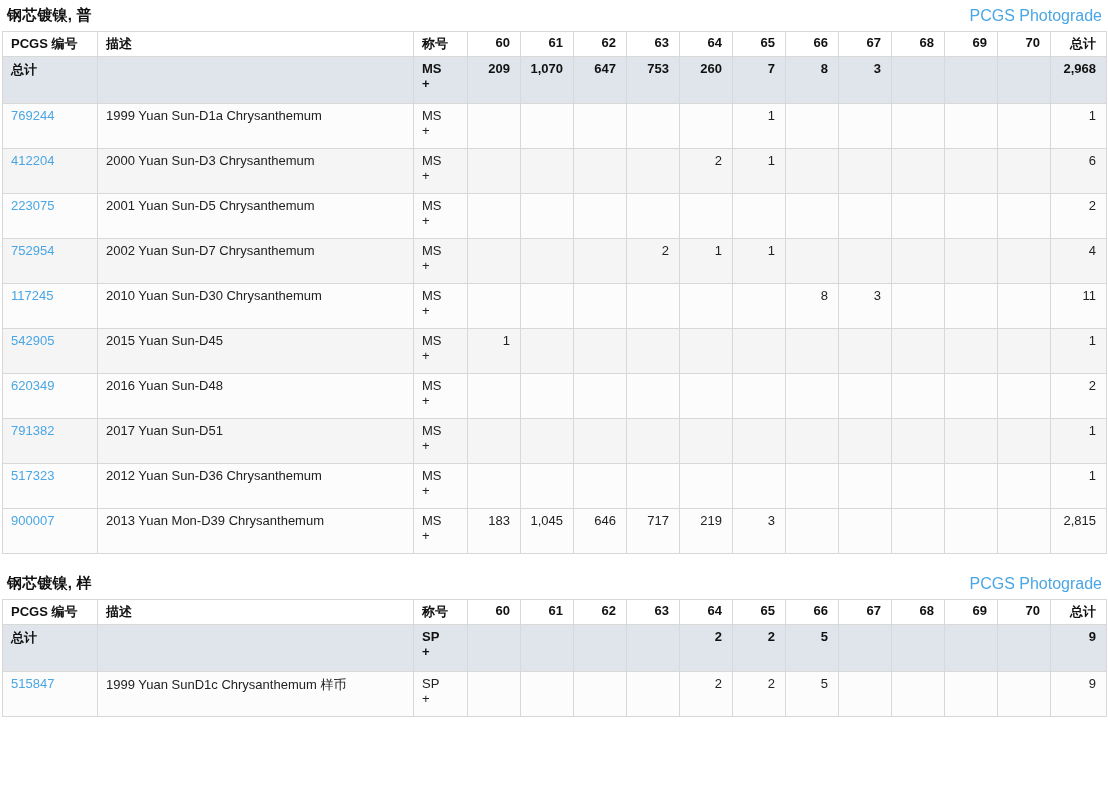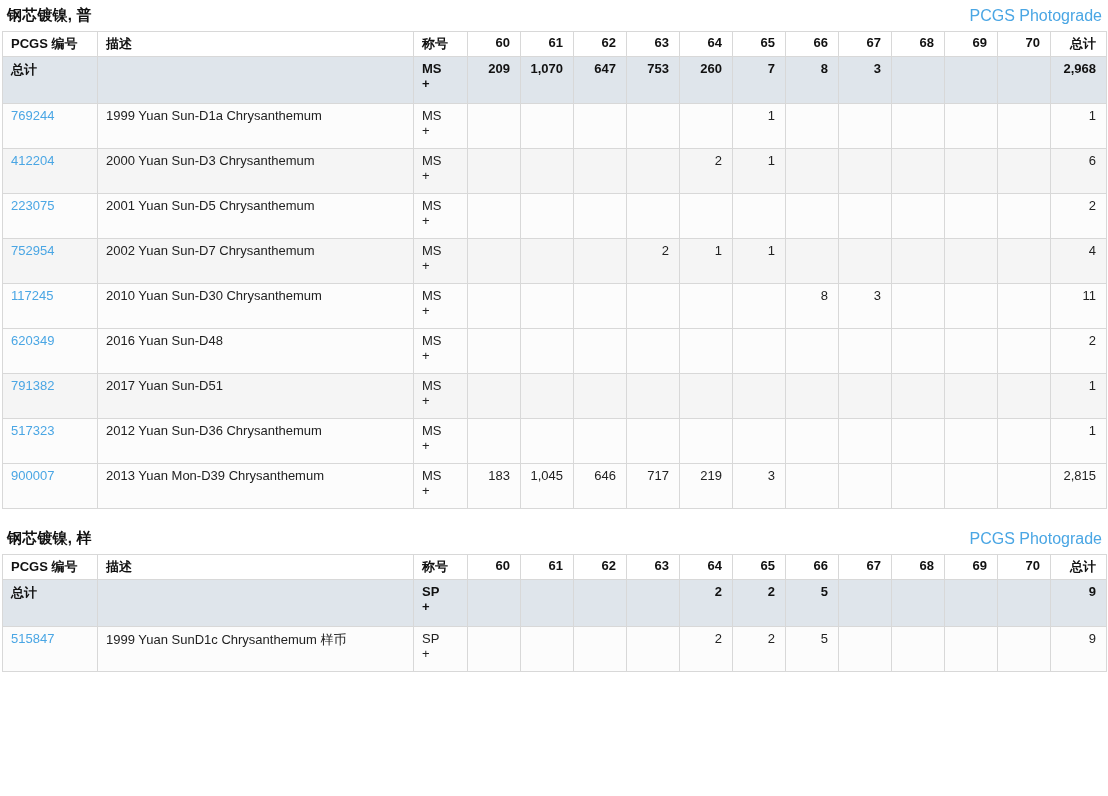--- a/index.html
+++ b/index.html
@@ -178,20 +178,38 @@
             <td class="num"></td>
             <td class="num"></td>
             <td class="num"></td>
             <td class="num">8</td>
             <td class="num">3</td>
             <td class="num"></td>
             <td class="num"></td>
             <td class="num"></td>
             <td class="num">11</td>
           </tr>
+          <tr class="data alt1">
+            <td><a class="link" href="#">542905</a></td>
+            <td>2015 Yuan Sun-D45</td>
+            <td class="designation">MS
++</td>
+            <td class="num">1</td>
+            <td class="num"></td>
+            <td class="num"></td>
+            <td class="num"></td>
+            <td class="num"></td>
+            <td class="num"></td>
+            <td class="num"></td>
+            <td class="num"></td>
+            <td class="num"></td>
+            <td class="num"></td>
+            <td class="num"></td>
+            <td class="num">1</td>
+          </tr>
           <tr class="data alt0">
             <td><a class="link" href="#">620349</a></td>
             <td>2016 Yuan Sun-D48</td>
             <td class="designation">MS
 +</td>
             <td class="num"></td>
             <td class="num"></td>
             <td class="num"></td>
             <td class="num"></td>
             <td class="num"></td>

